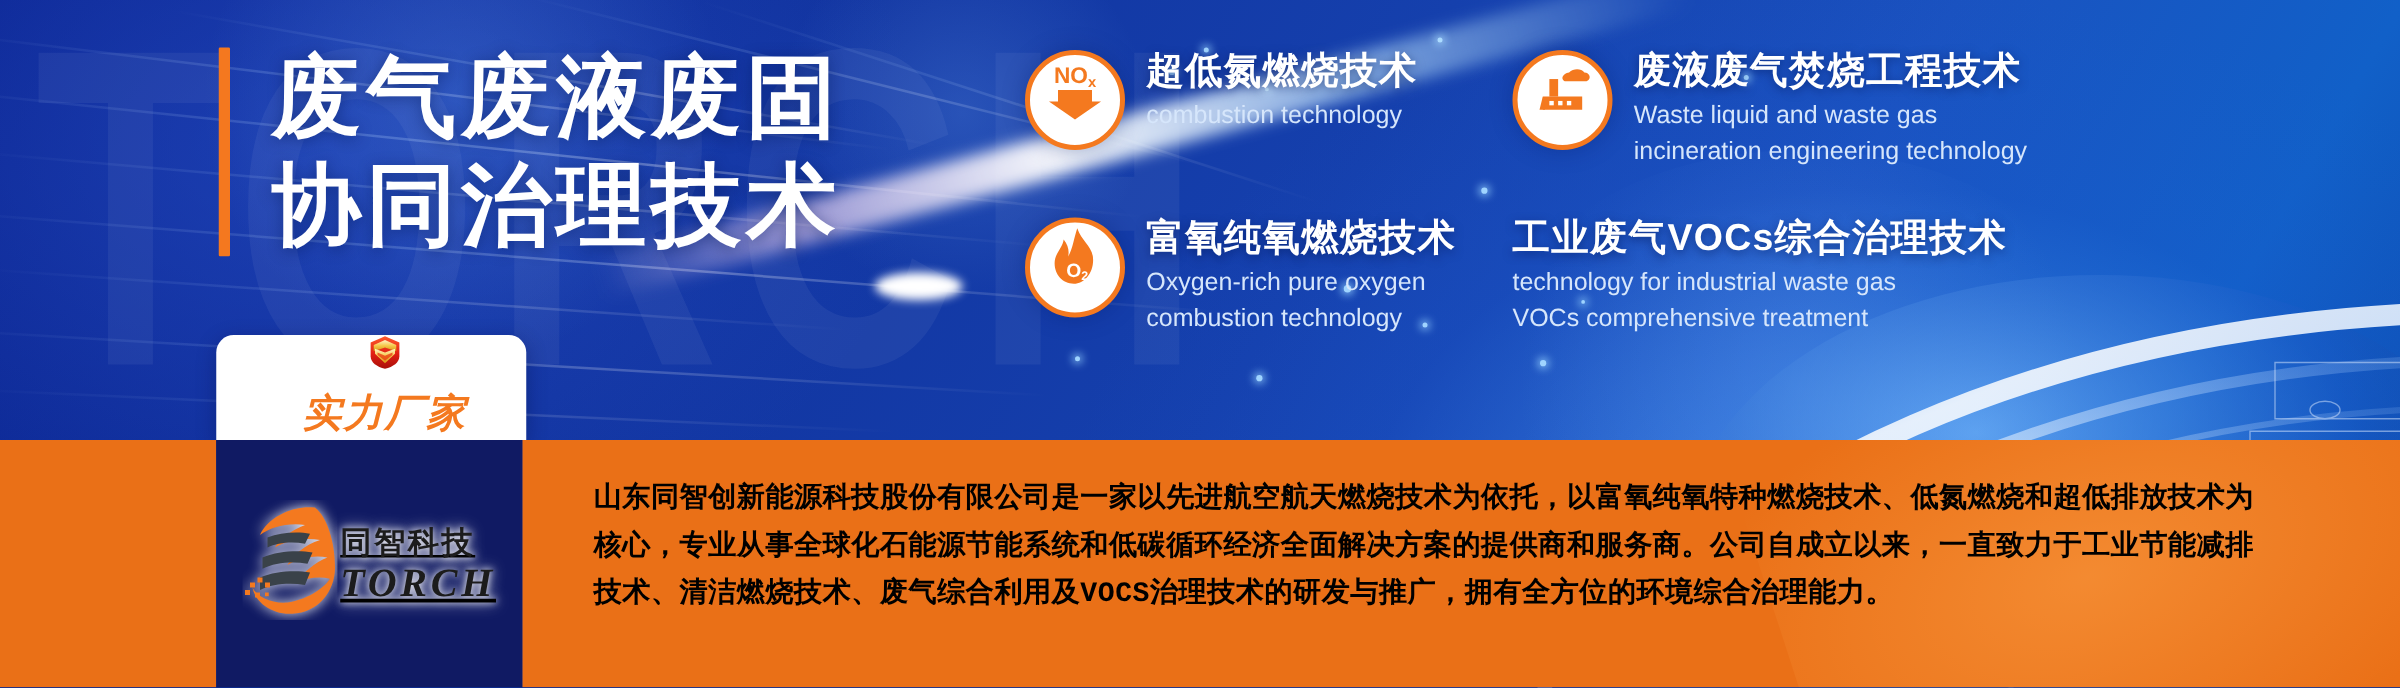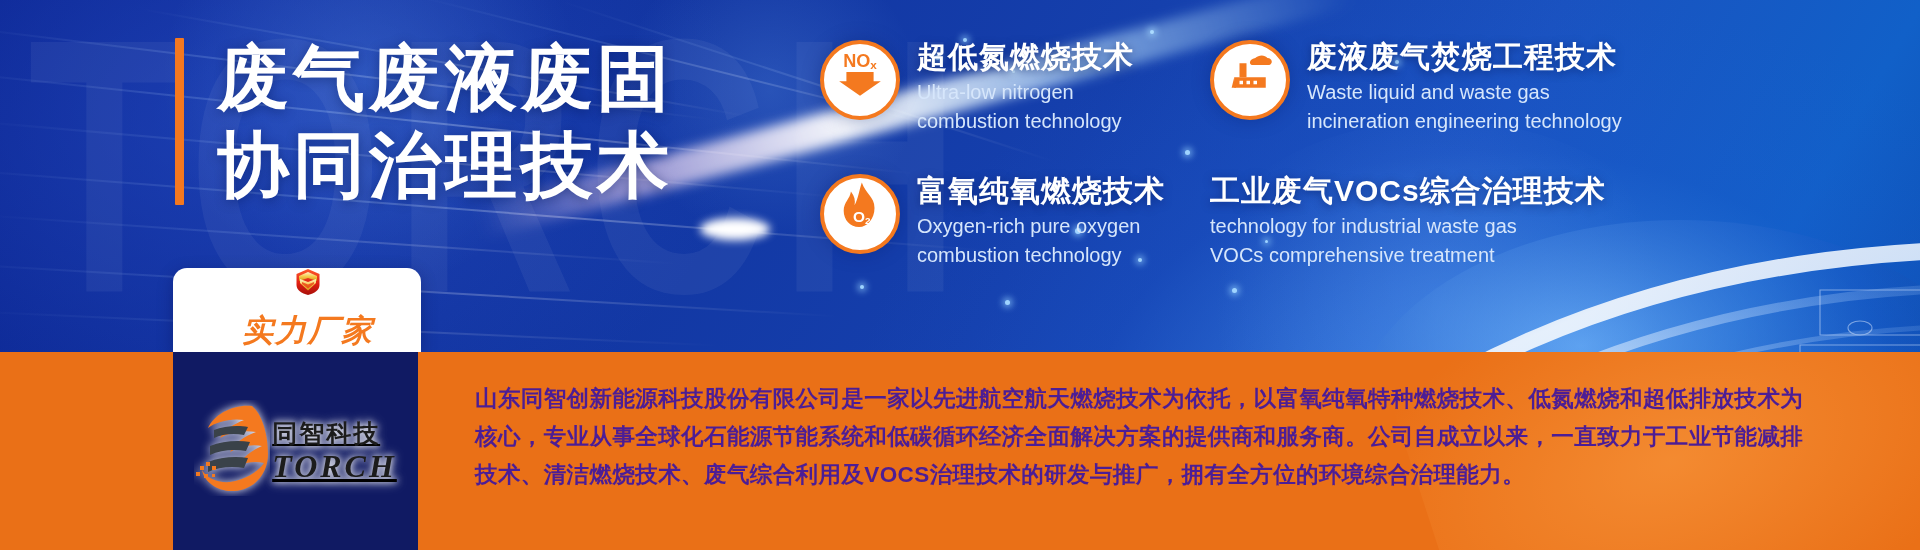--- a/index.html
+++ b/index.html
@@ -126,22 +126,23 @@
   
   .band-left { position:absolute; left:0; top:352px; width:173px; height:198px; background:#ea7017; }
   .band-right { position:absolute; left:418px; top:352px; width:1502px; height:198px; background:#ea7017; overflow:hidden; }
   .band-right:before {
     content:""; position:absolute; right:-120px; top:-120px; width:620px; height:420px;
     background:radial-gradient(ellipse at 40% 50%, rgba(255,170,80,.45) 0%, rgba(234,112,23,0) 65%);
     transform:rotate(-18deg);
   }
   .desc {
     position:absolute; left:57px; top:28px; width:1330px;
-    font-size:22.5px; line-height:38px; color:#4c1d95; font-weight:bold;
+    font-size:22.5px; line-height:38px; color:#000000; font-weight:bold;
     letter-spacing:.4px;
+    font-family:Liberation Mono, monospace;
   }
 </style>
 </head>
 <body>
 
 <div id="banner">
 
   <div class="watermark">TORCH</div>
 
   <div class="streaks">
@@ -240,21 +241,20 @@
 
     <div class="feature">
       <div class="ficon">
         <svg viewBox="0 0 64 64" width="58" height="58">
           <text x="32" y="25" text-anchor="middle" font-family="Liberation Sans, sans-serif" font-size="20" font-weight="bold" fill="#f4791f">NO<tspan font-size="13" dy="3">x</tspan></text>
           <path d="M17 31 h30 v10 h8 L32 57 L9 41 h8 z" fill="#f4791f"></path>
         </svg>
       </div>
       <div class="ftext">
         <div class="fcn">超低氮燃烧技术</div>
-        <div class="fen">Ultra-low nitrogen</div>
         <div class="fen">combustion technology</div>
       </div>
     </div>
 
     <div class="feature">
       <div class="ficon">
         <svg viewBox="0 0 64 64" width="56" height="56">
           <path d="M38 16 c4-4 11-4 14 0 c5 0 7 6 2 8 H34 c-4-2-2-7 4-8 z" fill="#f4791f"></path>
           <rect x="20" y="22" width="8" height="16" fill="#f4791f"></rect>
           <path d="M14 38 h36 v12 H14 z" fill="#f4791f"></path>

